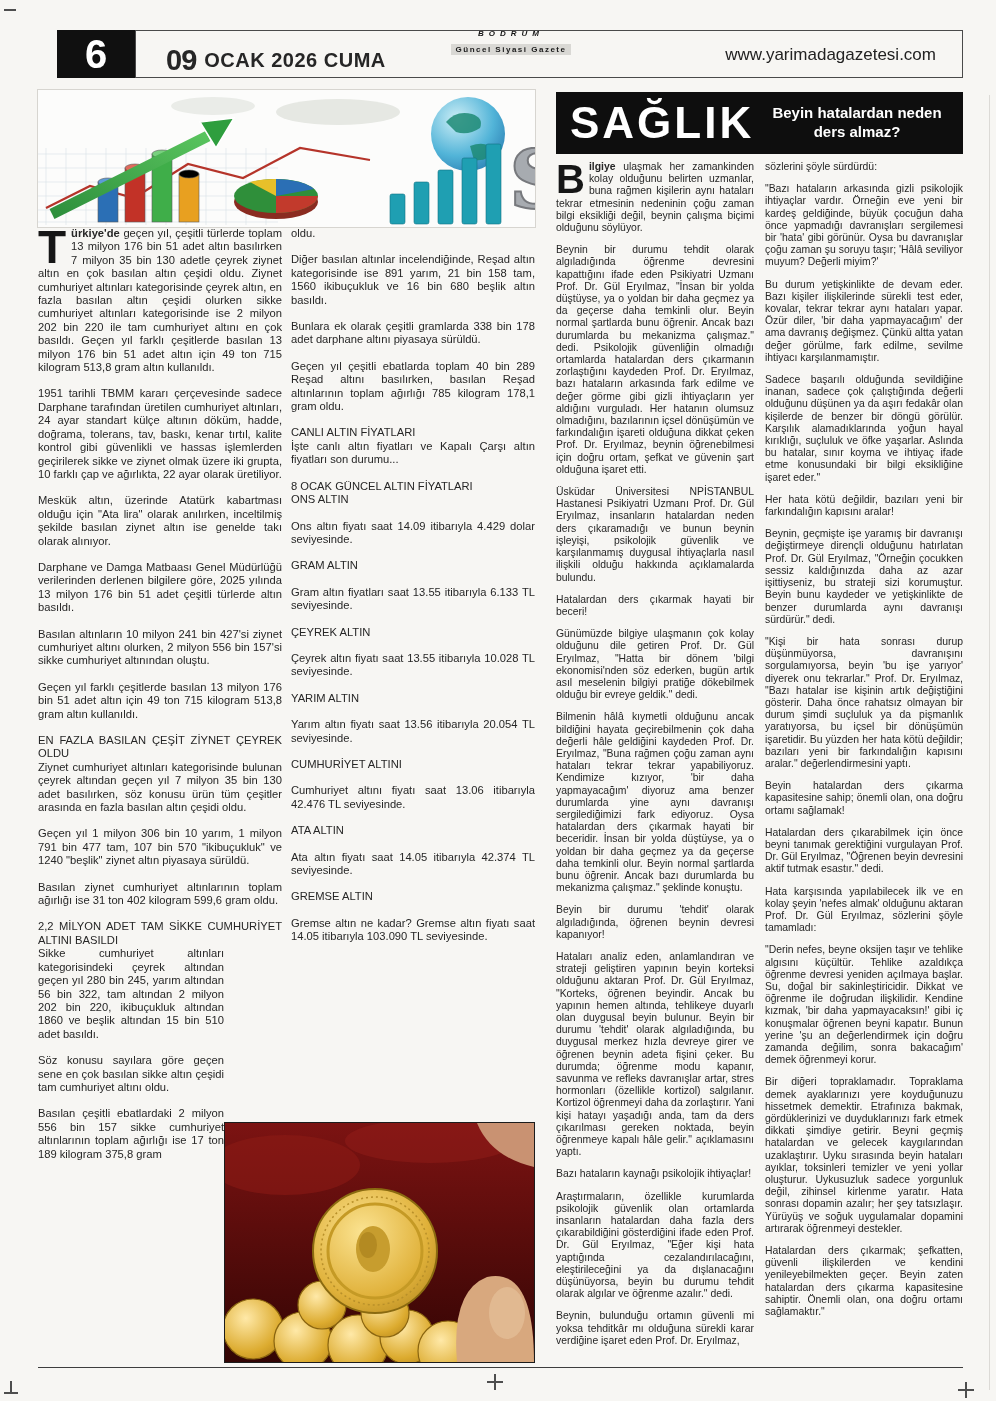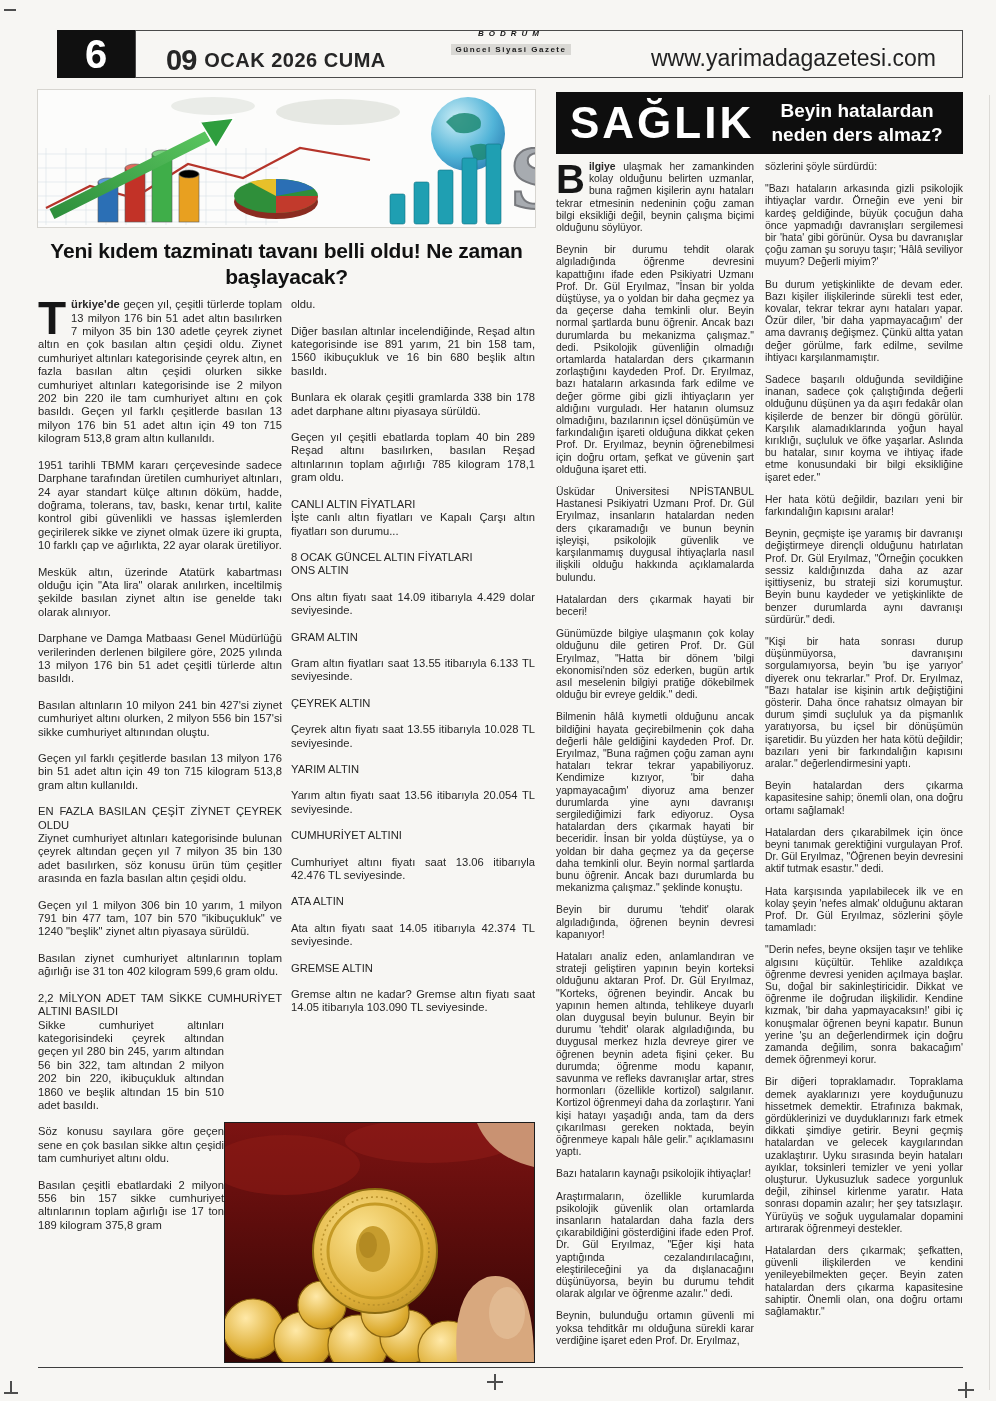--- a/index.html
+++ b/index.html
@@ -19,42 +19,42 @@
   .mast-strip{position:absolute;left:135px;top:30px;width:828px;height:48px;border:1px solid #4a4a4a;background:var(--page-background);}
   .issue-date{position:absolute;left:30px;top:0;height:48px;display:flex;align-items:center;gap:8px;padding-top:11px;}
   .date-day{font-size:29px;font-weight:bold;letter-spacing:-1px;}
   .date-rest{font-size:20px;font-weight:bold;letter-spacing:0.5px;}
   .logo{position:absolute;left:287px;top:-2px;width:176px;text-align:center;}
   .logo-top{font-size:8px;font-weight:bold;letter-spacing:5px;color:#151515;font-style:italic;}
   .logo-main{font-family:"DejaVu Serif",serif;font-style:italic;font-weight:bold;font-size:35px;line-height:0.95;
     color:var(--logo-red);text-shadow:1px 1px 0 rgba(120,120,120,.35);letter-spacing:-1px;}
   .logo-sub{display:inline-block;margin-top:1px;background:#d9d8d4;color:#1a1a1a;font-size:8px;font-weight:bold;
     letter-spacing:1.5px;padding:1px 5px;}
-  .website{position:absolute;right:26px;top:14px;font-size:23px;color:#222;text-align:center;}
+  .website{position:absolute;right:26px;top:14px;font-size:17px;color:#222;text-align:center;}
 
   
   .left-article{position:absolute;left:38px;top:90px;width:497px;}
   .illustration{width:497px;height:137px;display:block;outline:1px solid #d7d5d0;background:#fcfcfb;}
   .headline{margin:11px auto 9px;max-width:474px;text-align:center;font-size:21px;line-height:1.22;
     font-weight:bold;color:#111;letter-spacing:-0.2px;}
   .l-cols{display:flex;gap:9px;height:1074px;overflow:hidden;}
   .l-col{width:244px;}
   .para{font-size:11.2px;line-height:13.4px;text-align:justify;margin:0 0 13px 0;}
   .subhead{font-size:11.2px;line-height:13.4px;text-align:justify;margin:0 0 13px 0;white-space:pre-line;}
   .subhead.tight{margin-bottom:0;}
   .narrow{width:186px;}
   .dropcap{float:left;font-size:46px;line-height:37px;font-weight:bold;color:#161616;padding:2px 5px 0 0;}
   .lead-bold{font-weight:bold;}
   .gold-photo{position:absolute;left:187px;top:1033px;width:309px;height:239px;outline:1px solid #1c1c1c;display:block;}
 
   
   .right-article{position:absolute;left:556px;top:92px;width:407px;}
   .section-bar{height:62px;background:var(--section-bar-black);color:#fff;display:flex;align-items:center;}
   .section-title{font-size:44px;font-weight:bold;letter-spacing:3px;padding-left:14px;}
-  .section-headline{width:206px;margin-left:auto;padding-right:6px;text-align:center;font-size:19px;
+  .section-headline{width:206px;margin-left:auto;padding-right:6px;text-align:center;font-size:15px;
     font-weight:bold;line-height:1.25;}
   .r-cols{display:flex;gap:11px;margin-top:7px;height:1204px;overflow:hidden;}
   .r-col{width:198px;}
   .r-col .para,.r-col .subhead{font-size:10.4px;line-height:12.2px;margin:0 0 10px 0;}
   .r-col .dropcap{font-size:40px;line-height:32px;padding:2px 4px 0 0;}
 
   
   .rule-bottom{position:absolute;left:38px;top:1367px;width:925px;height:1px;background:#3d3d3d;}
   .edge-line{position:absolute;left:989px;top:95px;width:1px;height:1295px;background:#dcdad6;}
   .mark{position:absolute;background:#4e4e4e;}
@@ -134,21 +134,20 @@
       <g fill="#1f9fb2" stroke="#127484" stroke-width="0.6">
         <rect x="352" y="104" width="15" height="30" rx="2"></rect>
         <rect x="376" y="92" width="15" height="42" rx="2"></rect>
         <rect x="400" y="80" width="15" height="54" rx="2"></rect>
         <rect x="424" y="68" width="15" height="66" rx="2"></rect>
         <rect x="448" y="54" width="15" height="80" rx="2"></rect>
       </g>
       <text x="468" y="118" font-family="DejaVu Serif, serif" font-weight="bold" font-size="96" fill="#a7abb0" stroke="#77797d" stroke-width="2">$</text>
     </svg>
 
-    <h1 class="headline">Yeni kıdem tazminatı tavanı belli oldu! Ne zaman başlayacak?</h1>
 
     <div class="l-cols">
       <div class="l-col">
         <p class="para"><span class="dropcap">T</span><span class="lead-bold">ürkiye'de</span><span> geçen yıl, çeşitli türlerde toplam 13 milyon 176 bin 51 adet altın basılırken 7 milyon 35 bin 130 adetle çeyrek ziynet altın en çok basılan altın çeşidi oldu. Ziynet cumhuriyet altınları kategorisinde çeyrek altın, en fazla basılan altın çeşidi olurken sikke cumhuriyet altınları kategorisinde ise 2 milyon 202 bin 220 ile tam cumhuriyet altını en çok basıldı. Geçen yıl farklı çeşitlerde basılan 13 milyon 176 bin 51 adet altın için 49 ton 715 kilogram 513,8 gram altın kullanıldı.</span></p>
         <div>
             <p class="para">1951 tarihli TBMM kararı çerçevesinde sadece Darphane tarafından üretilen cumhuriyet altınları, 24 ayar standart külçe altının döküm, hadde, doğrama, tolerans, tav, baskı, kenar tırtıl, kalite kontrol gibi güvenlikli ve hassas işlemlerden geçirilerek sikke ve ziynet olmak üzere iki grupta, 10 farklı çap ve ağırlıkta, 22 ayar olarak üretiliyor.</p>
             <p class="para">Meskük altın, üzerinde Atatürk kabartması olduğu için "Ata lira" olarak anılırken, inceltilmiş şekilde basılan ziynet altın ise genelde takı olarak alınıyor.</p>
             <p class="para">Darphane ve Damga Matbaası Genel Müdürlüğü verilerinden derlenen bilgilere göre, 2025 yılında 13 milyon 176 bin 51 adet çeşitli türlerde altın basıldı.</p>
             <p class="para">Basılan altınların 10 milyon 241 bin 427'si ziynet cumhuriyet altını olurken, 2 milyon 556 bin 157'si sikke cumhuriyet altınından oluştu.</p>
             <p class="para">Geçen yıl farklı çeşitlerde basılan 13 milyon 176 bin 51 adet altın için 49 ton 715 kilogram 513,8 gram altın kullanıldı.</p>

